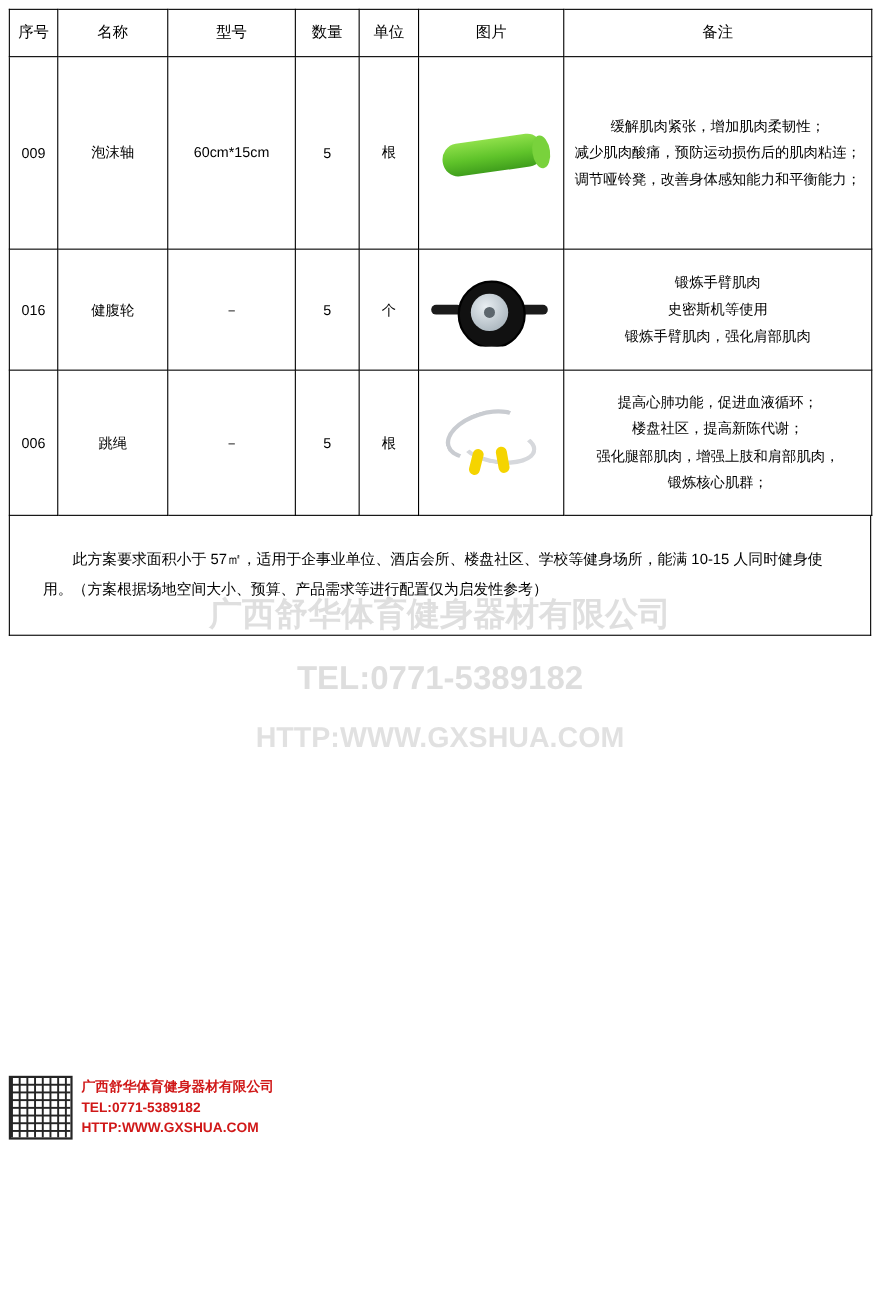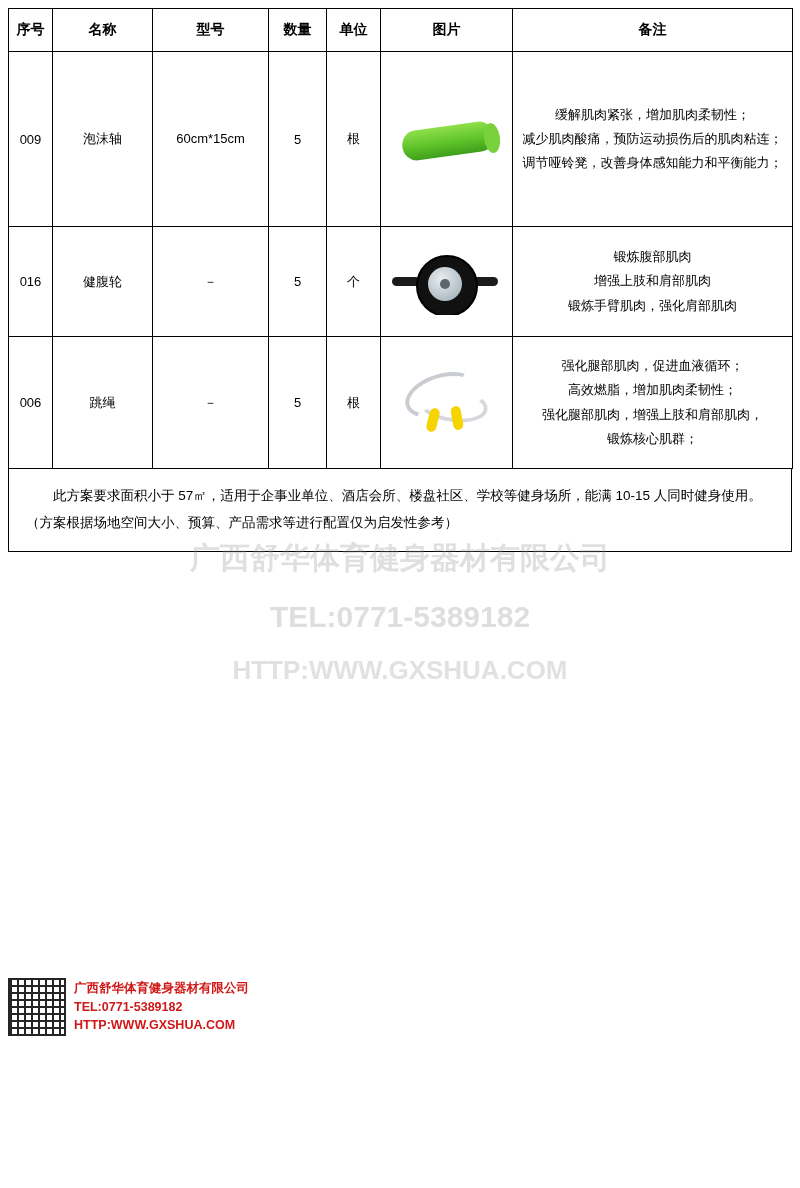--- a/index.html
+++ b/index.html
@@ -35,21 +35,21 @@
     table-layout: fixed;
     font-size: 13px;
   }
   table.equip th, table.equip td {
     border: 1px solid #000;
     text-align: center;
     vertical-align: middle;
     padding: 4px 3px;
   }
   table.equip thead th {
-    font-weight: bold;
+    font-weight: normal;
     font-size: 14px;
     height: 34px;
   }
   col.c-no    { width: 44px; }
   col.c-name  { width: 100px; }
   col.c-model { width: 116px; }
   col.c-qty   { width: 58px; }
   col.c-unit  { width: 54px; }
   col.c-img   { width: 132px; }
   col.c-note  { width: 280px; }
@@ -244,21 +244,21 @@
   
   .footer-note {
     border: 1px solid #000;
     border-top: none;
     width: 784px;
     box-sizing: border-box;
     padding: 10px 14px 12px 14px;
     font-size: 13.5px;
     line-height: 2;
   }
-  .footer-note p { margin: 3px; text-indent: 2em; }
+  .footer-note p { margin: 16px; text-indent: 2em; }
 
   
   .wm {
     position: absolute;
     left: 0; right: 0;
     text-align: center;
     color: rgba(150,150,150,0.30);
     font-weight: bold;
     pointer-events: none;
     white-space: nowrap;
@@ -354,43 +354,43 @@
         <td class="imgcell">
           <div class="thumb ill-wheel">
             <i class="barL"></i>
               <i class="barR"></i>
               <i class="tire"></i>
               <i class="rim"></i>
               <i class="hub"></i>
           </div>
         </td>
         <td class="note">
-          <div>锻炼腹部肌肉</div>
-          <div>增强上肢和肩部肌肉</div>
+          <div>锻炼手臂肌肉</div>
+          <div>史密斯机等使用</div>
           <div>锻炼手臂肌肉，强化肩部肌肉</div>
         </td>
       </tr>
 
       <tr style="height:132px;">
         <td>006</td>
         <td class="name">跳绳</td>
         <td class="model">－</td>
         <td>5</td>
         <td>根</td>
         <td class="imgcell">
           <div class="thumb tall ill-rope">
             <i class="cordA"></i>
               <i class="cordB"></i>
               <i class="hA"></i>
               <i class="hB"></i>
           </div>
         </td>
         <td class="note">
-          <div>强化腿部肌肉，促进血液循环；</div>
-          <div>高效燃脂，增加肌肉柔韧性；</div>
+          <div>提高心肺功能，促进血液循环；</div>
+          <div>楼盘社区，提高新陈代谢；</div>
           <div>强化腿部肌肉，增强上肢和肩部肌肉，</div>
           <div>锻炼核心肌群；</div>
         </td>
       </tr>
 
 
 
     </tbody>
   </table>
 

